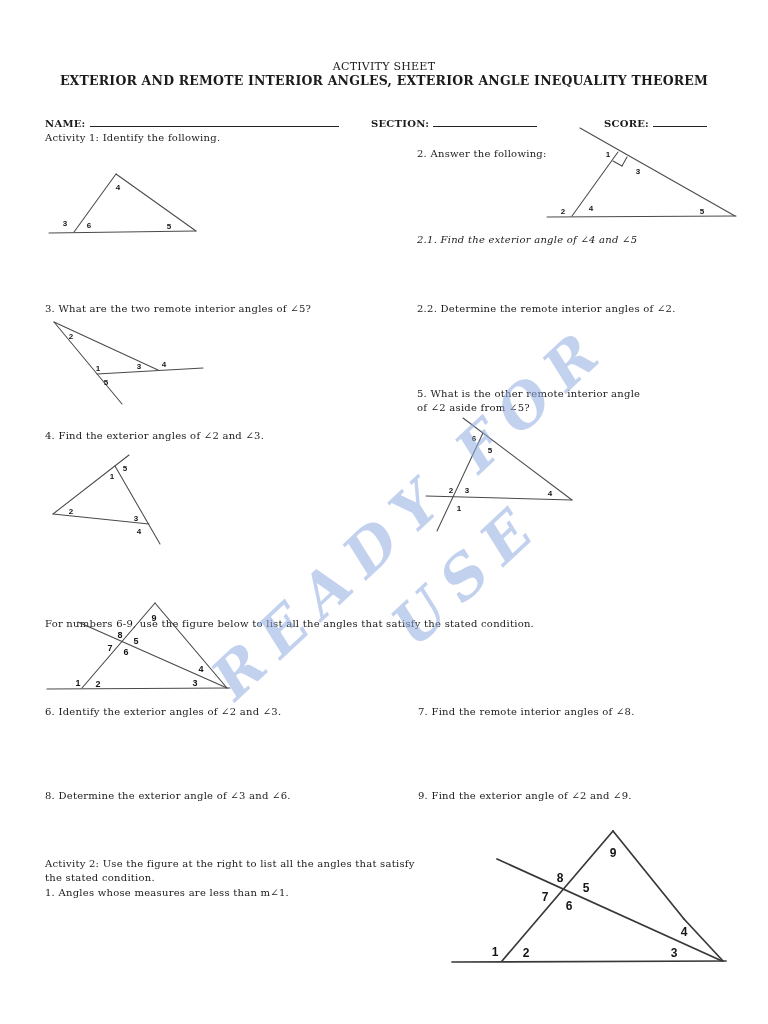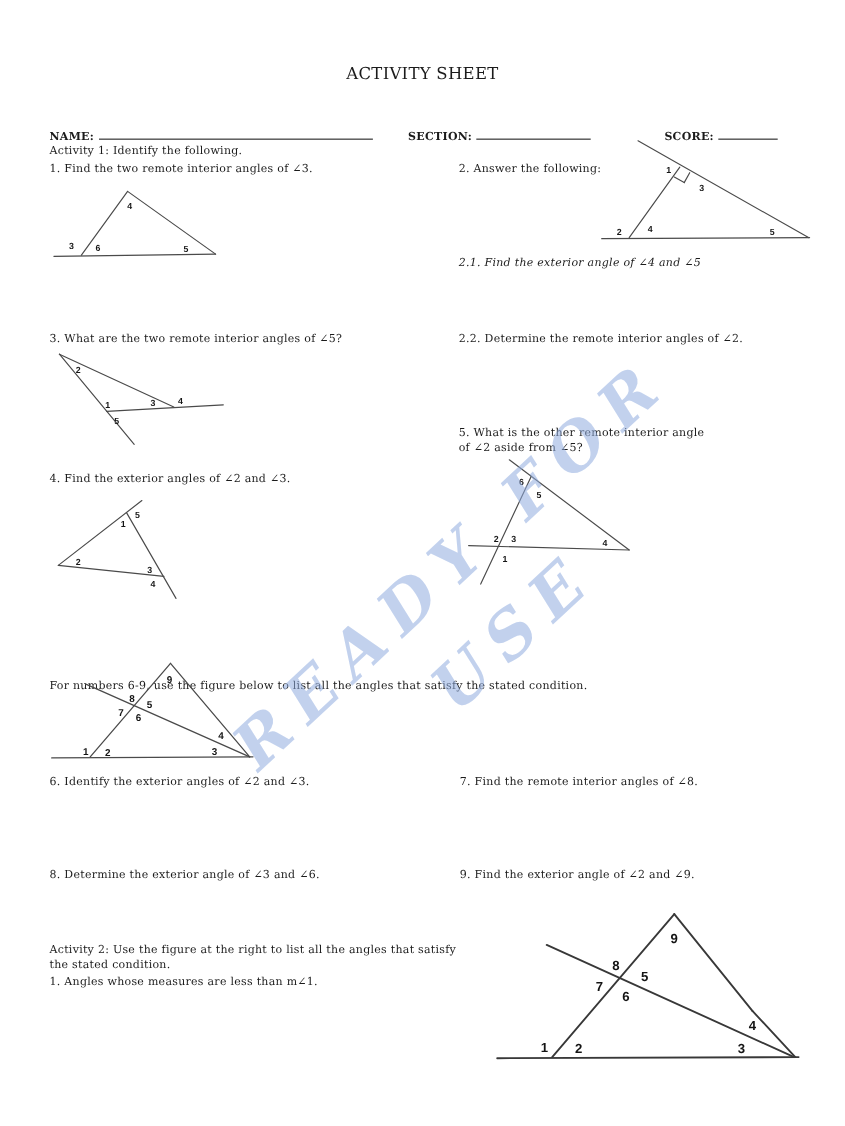--- a/index.html
+++ b/index.html
@@ -1,21 +1,21 @@
 <!DOCTYPE html>
 <html><head>
 <meta charset="utf-8">
 <style>
   html,body{margin:0;padding:0;background:#ffffff;}
   .page{position:relative;width:768px;height:1024px;background:#ffffff;overflow:hidden;
         font-family:"DejaVu Serif",serif;color:#1b1b1b;}
   .t{position:absolute;font-size:10px;line-height:14px;letter-spacing:.25px;white-space:nowrap;}
   .center{left:0;right:0;text-align:center;}
   .bold{font-weight:bold;}
-  .t-title{top:60px;font-size:15px;}
+  .t-title{top:60px;font-size:11px;}
   .t-heading{top:74px;font-size:12.5px;letter-spacing:.2px;}
   .name-row{top:115px;}
   .grp-name{left:45px;} .grp-section{left:371px;} .grp-score{left:604px;}
   .blank{display:inline-block;height:11px;border-bottom:1.3px solid #222;margin-left:4px;vertical-align:baseline;}
   .bl-name{width:249px;} .bl-section{width:104px;} .bl-score{width:54px;}
   .act1-intro{left:45px;top:131px;}
   .q1{left:45px;top:147px;} .q2{left:417px;top:147px;}
   .q2_1{left:417px;top:233px;font-style:italic;}
   .q3{left:45px;top:302px;} .q2_2{left:417px;top:302px;}
   .q5a{left:417px;top:387px;} .q5b{left:417px;top:401px;}
@@ -36,33 +36,33 @@
              text-align:center;transform:rotate(-43deg);transform-origin:center;
              font-family:"DejaVu Serif",serif;font-style:italic;font-weight:bold;
              font-size:58px;letter-spacing:14px;z-index:6;pointer-events:none;opacity:.55;}
 </style>
 </head>
 <body>
 
 <div class="page">
 
   <div class="t center t-title">ACTIVITY SHEET</div>
+  <div class="t center t-heading bold">EXTERIOR AND REMOTE INTERIOR ANGLES, EXTERIOR ANGLE INEQUALITY THEOREM</div>
 
   <div class="t name-row grp-name">
     <span class="bold">NAME:</span><span class="blank bl-name"></span>
   </div>
   <div class="t name-row grp-section">
     <span class="bold">SECTION:</span><span class="blank bl-section"></span>
   </div>
   <div class="t name-row grp-score">
     <span class="bold">SCORE:</span><span class="blank bl-score"></span>
   </div>
 
   <div class="t act1-intro">Activity 1: Identify the following.</div>
-  <div class="t q1">1. Find the two remote interior angles of ∠3.</div>
   <div class="t q2">2. Answer the following:</div>
   <div class="t q2_1">2.1. Find the exterior angle of ∠4 and ∠5</div>
   <div class="t q3">3. What are the two remote interior angles of ∠5?</div>
   <div class="t q2_2">2.2. Determine the remote interior angles of ∠2.</div>
   <div class="t q5a">5. What is the other remote interior angle</div>
   <div class="t q5b">of ∠2 aside from ∠5?</div>
   <div class="t q4">4. Find the exterior angles of ∠2 and ∠3.</div>
   <div class="t intro69">For numbers 6-9, use the figure below to list all the angles that satisfy the stated condition.</div>
   <div class="t q6">6. Identify the exterior angles of ∠2 and ∠3.</div>
   <div class="t q7">7. Find the remote interior angles of ∠8.</div>

